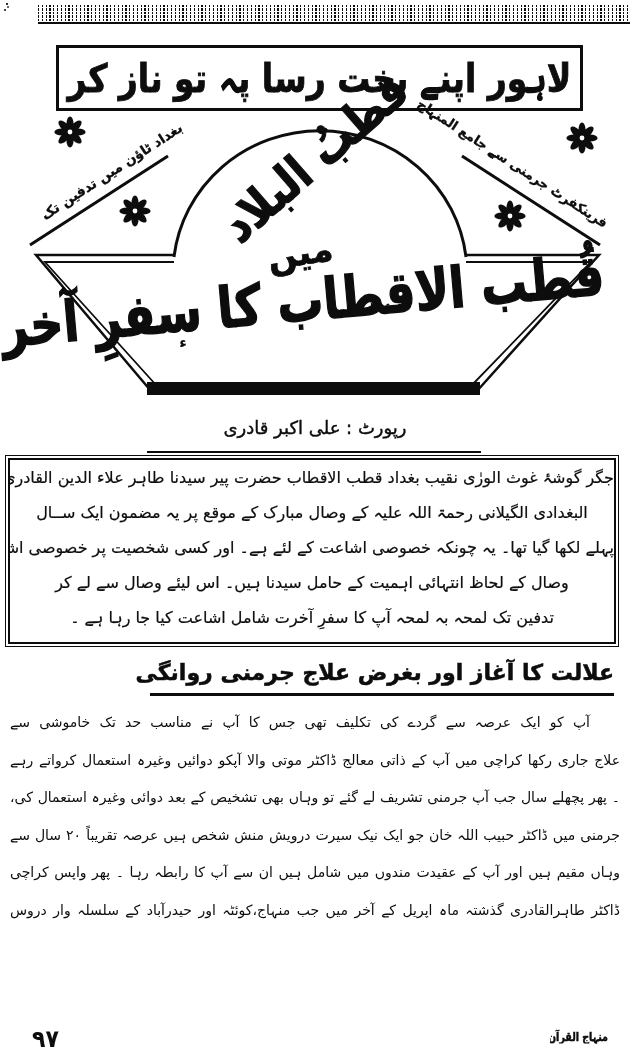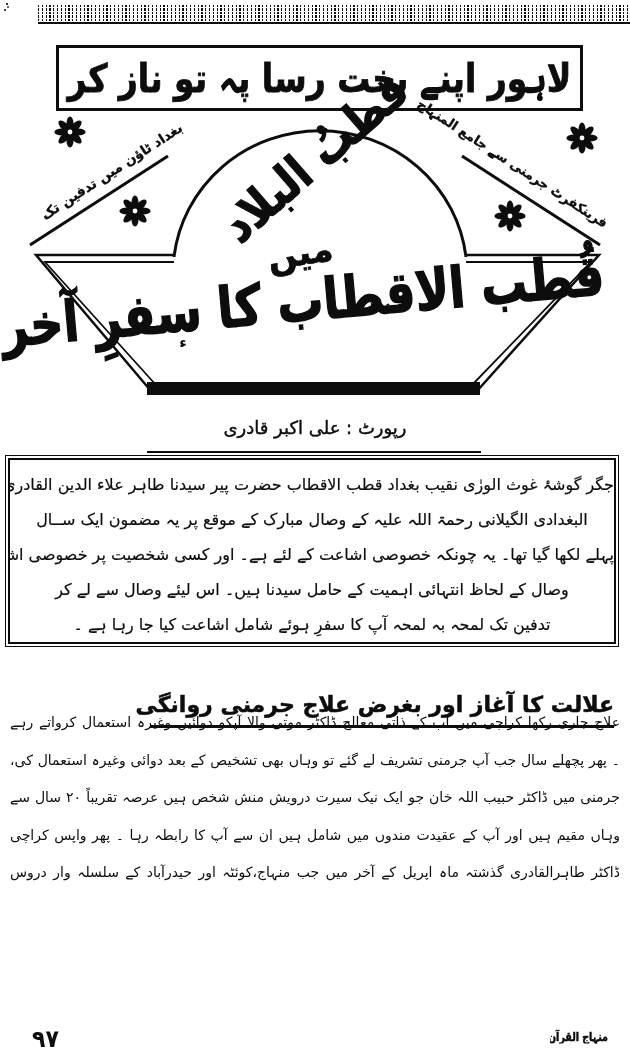--- a/index.html
+++ b/index.html
@@ -46,31 +46,30 @@
   .ornament{left:168px;top:228px;width:30px;font-size:15px;}
   
   .byline{position:absolute;left:120px;top:409px;width:390px;height:36px;
     display:flex;align-items:center;justify-content:center;
     font-size:18px;font-weight:normal;-webkit-text-stroke:0.4px #0d0d0d;}
   .byline-rule{position:absolute;left:147px;top:451px;width:334px;height:2px;background:#0d0d0d;}
   
   .intro-box{
     position:absolute;left:8px;top:458px;width:608px;height:186px;
     border:2px solid #0d0d0d;outline:1px solid #0d0d0d;outline-offset:2px;
-    padding-top:7px;box-sizing:border-box;
+    box-sizing:border-box;
   }
   .intro-line{height:35px;line-height:35px;font-size:16px;text-align:center;
     white-space:nowrap;overflow:hidden;-webkit-text-stroke:0.2px #0d0d0d;}
   
   .section-heading{
     position:absolute;left:150px;top:660px;width:464px;height:36px;
     font-size:22px;font-weight:bold;white-space:nowrap;
     border-bottom:3.5px solid #0d0d0d;-webkit-text-stroke:0.5px #0d0d0d;
     box-sizing:border-box;
-    margin-top:32px;
   }
   
   .body-text{position:absolute;left:10px;top:704px;width:610px;}
   .body-line{
     height:37.5px;line-height:37.5px;font-size:14px;
     text-align:right;text-align-last:justify;white-space:nowrap;overflow:hidden;
   }
   .body-line.indent{padding-right:30px;}
   
   .page-number{position:absolute;left:32px;top:1026px;font-size:22px;font-weight:bold;
@@ -135,26 +134,27 @@
   </div>
 
   <div class="byline">رپورٹ : علی اکبر قادری</div>
   <div class="byline-rule"></div>
 
   <div class="intro-box">
     <div class="intro-line">جگر گوشۂ غوث الورٰی نقیب بغداد قطب الاقطاب حضرت پیر سیدنا طاہر علاء الدین القادری</div>
     <div class="intro-line">البغدادی الگیلانی رحمۃ اللہ علیہ کے وصال مبارک کے موقع پر یہ مضمون ایک ســال</div>
     <div class="intro-line">پہلے لکھا گیا تھا۔ یہ چونکہ خصوصی اشاعت کے لئے ہے۔ اور کسی شخصیت پر خصوصی اشاعت میں</div>
     <div class="intro-line">وصال کے لحاظ انتہائی اہمیت کے حامل سیدنا ہیں۔ اس لیئے وصال سے لے کر</div>
-    <div class="intro-line">تدفین تک لمحہ بہ لمحہ آپ کا سفرِ ہوئے شامل اشاعت کیا جا رہا ہے ۔</div>
+    <div class="intro-line">تدفین تک لمحہ بہ لمحہ آپ کا سفرِ آخرت شامل اشاعت کیا جا رہا ہے ۔</div>
   </div>
 
   <div class="section-heading">علالت کا آغاز اور بغرض علاج جرمنی روانگی</div>
 
   <div class="body-text">
+    <div class="body-line indent">آپ کو ایک عرصہ سے گردے کی تکلیف تھی جس کا آپ نے مناسب حد تک خاموشی سے</div>
     <div class="body-line">علاج جاری رکھا کراچی میں آپ کے ذاتی معالج ڈاکٹر موتی والا آپکو دوائیں وغیرہ استعمال کرواتے رہے</div>
     <div class="body-line">۔ پھر پچھلے سال جب آپ جرمنی تشریف لے گئے تو وہاں بھی تشخیص کے بعد دوائی وغیرہ استعمال کی،</div>
     <div class="body-line">جرمنی میں ڈاکٹر حبیب اللہ خان جو ایک نیک سیرت درویش منش شخص ہیں عرصہ تقریباً ۲۰ سال سے</div>
     <div class="body-line">وہاں مقیم ہیں اور آپ کے عقیدت مندوں میں شامل ہیں ان سے آپ کا رابطہ رہا ۔ پھر واپس کراچی</div>
     <div class="body-line">ڈاکٹر طاہرالقادری گذشتہ ماہ اپریل کے آخر میں جب منہاج،کوئٹہ اور حیدرآباد کے سلسلہ وار دروس</div>
   </div>
 
   <div class="page-number">۹۷</div>
   <div class="pub-mark">منہاج القرآن</div>
 

